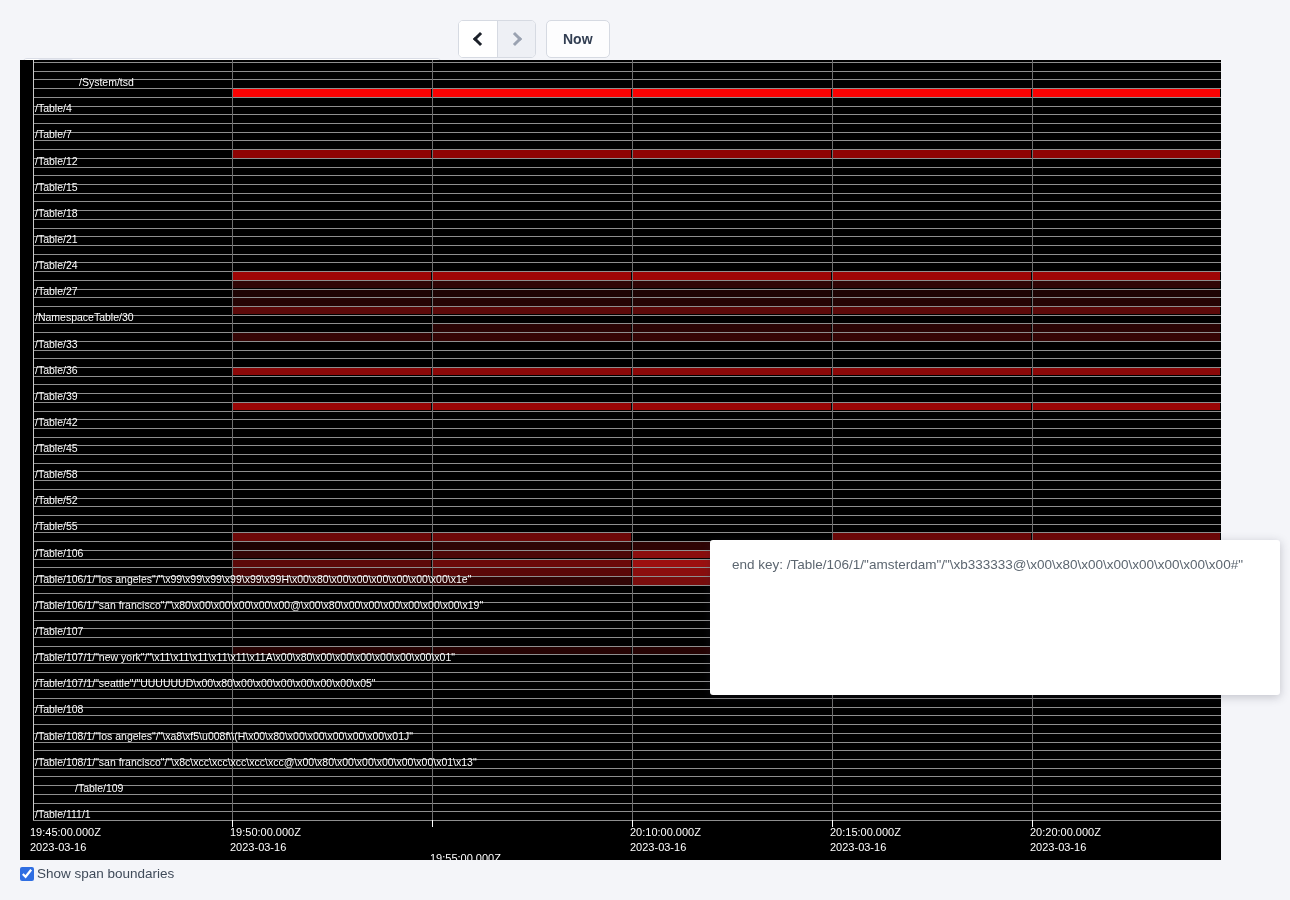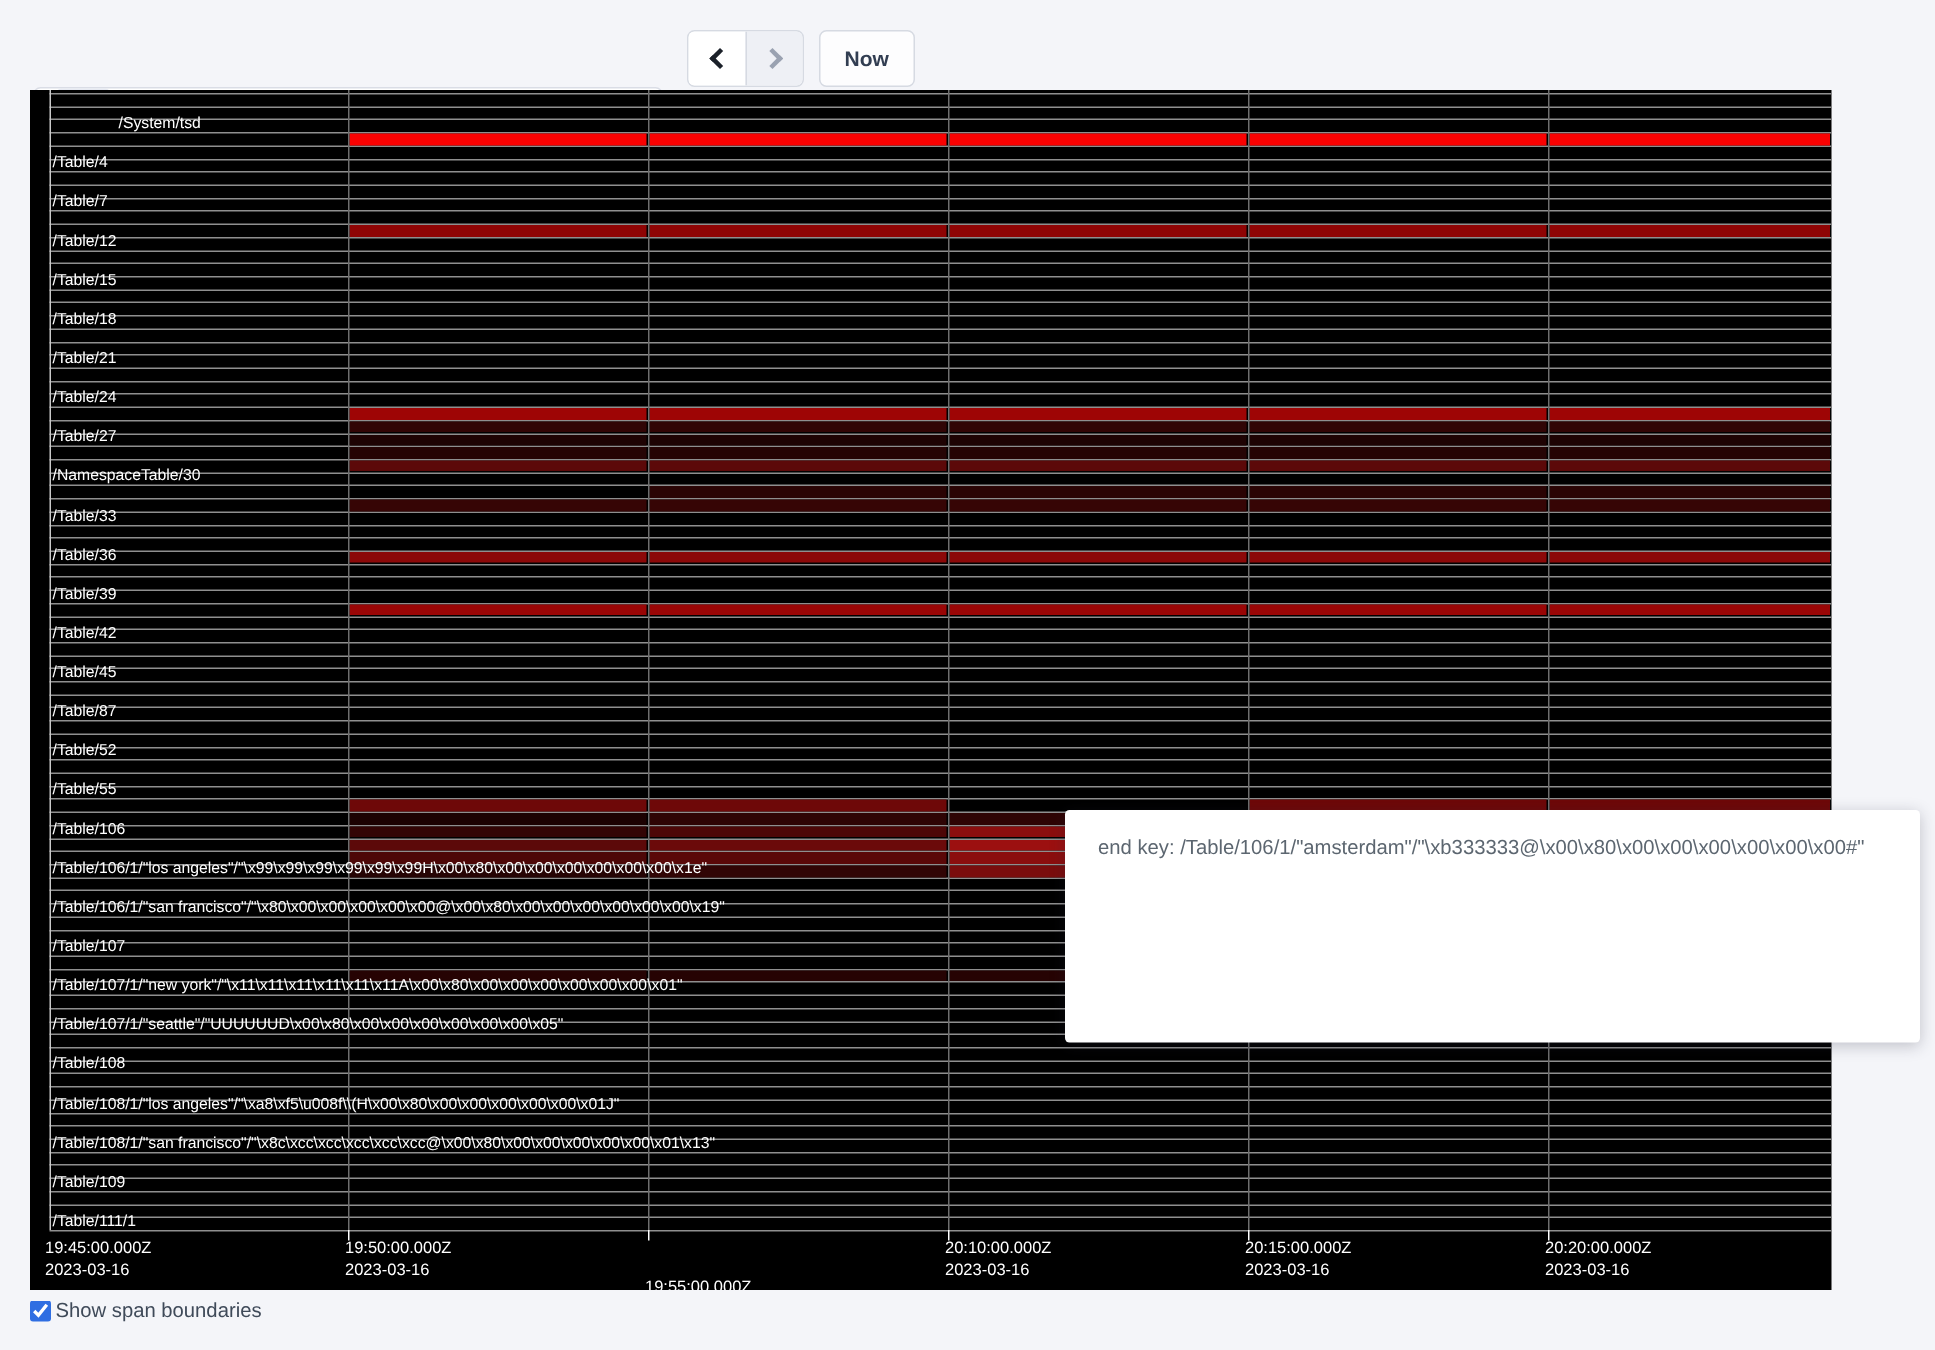--- a/index.html
+++ b/index.html
@@ -299,33 +299,33 @@
     <div class="span-label" style="top: 146.828px;">/Table/18</div>
     <div class="span-label" style="top: 172.966px;">/Table/21</div>
     <div class="span-label" style="top: 199.103px;">/Table/24</div>
     <div class="span-label" style="top: 225.241px;">/Table/27</div>
     <div class="span-label" style="top: 251.379px;">/NamespaceTable/30</div>
     <div class="span-label" style="top: 277.517px;">/Table/33</div>
     <div class="span-label" style="top: 303.655px;">/Table/36</div>
     <div class="span-label" style="top: 329.793px;">/Table/39</div>
     <div class="span-label" style="top: 355.931px;">/Table/42</div>
     <div class="span-label" style="top: 382.069px;">/Table/45</div>
-    <div class="span-label" style="top: 408.207px;">/Table/87</div>
+    <div class="span-label" style="top: 408.207px;">/Table/58</div>
     <div class="span-label" style="top: 434.345px;">/Table/52</div>
     <div class="span-label" style="top: 460.483px;">/Table/55</div>
     <div class="span-label" style="top: 486.621px;">/Table/106</div>
     <div class="span-label" style="top: 512.759px;">/Table/106/1/"los angeles"/"\x99\x99\x99\x99\x99\x99H\x00\x80\x00\x00\x00\x00\x00\x00\x1e"</div>
     <div class="span-label" style="top: 538.897px;">/Table/106/1/"san francisco"/"\x80\x00\x00\x00\x00\x00@\x00\x80\x00\x00\x00\x00\x00\x00\x19"</div>
     <div class="span-label" style="top: 565.034px;">/Table/107</div>
     <div class="span-label" style="top: 591.172px;">/Table/107/1/"new york"/"\x11\x11\x11\x11\x11\x11A\x00\x80\x00\x00\x00\x00\x00\x00\x01"</div>
     <div class="span-label" style="top: 617.31px;">/Table/107/1/"seattle"/"UUUUUUD\x00\x80\x00\x00\x00\x00\x00\x00\x05"</div>
     <div class="span-label" style="top: 643.448px;">/Table/108</div>
     <div class="span-label" style="top: 669.586px;">/Table/108/1/"los angeles"/"\xa8\xf5\u008f\\(H\x00\x80\x00\x00\x00\x00\x00\x01J"</div>
     <div class="span-label" style="top: 695.724px;">/Table/108/1/"san francisco"/"\x8c\xcc\xcc\xcc\xcc\xcc@\x00\x80\x00\x00\x00\x00\x00\x01\x13"</div>
-    <div class="span-label" style="top: 721.862px;">/Table/109</div>
+    <div class="span-label" style="top: 721.862px; padding-left: 40px;">/Table/109</div>
     <div class="span-label" style="top: 748px;">/Table/111/1</div>
     <div class="axis-label" style="left: 10px; top: 765px;">
       <div>19:45:00.000Z</div>
       <div>2023-03-16</div>
     </div>
     <div class="tick" style="left: 212px; top: 760px;"></div>
     <div class="axis-label" style="left: 210px; top: 765px;">
       <div>19:50:00.000Z</div>
       <div>2023-03-16</div>
     </div>

